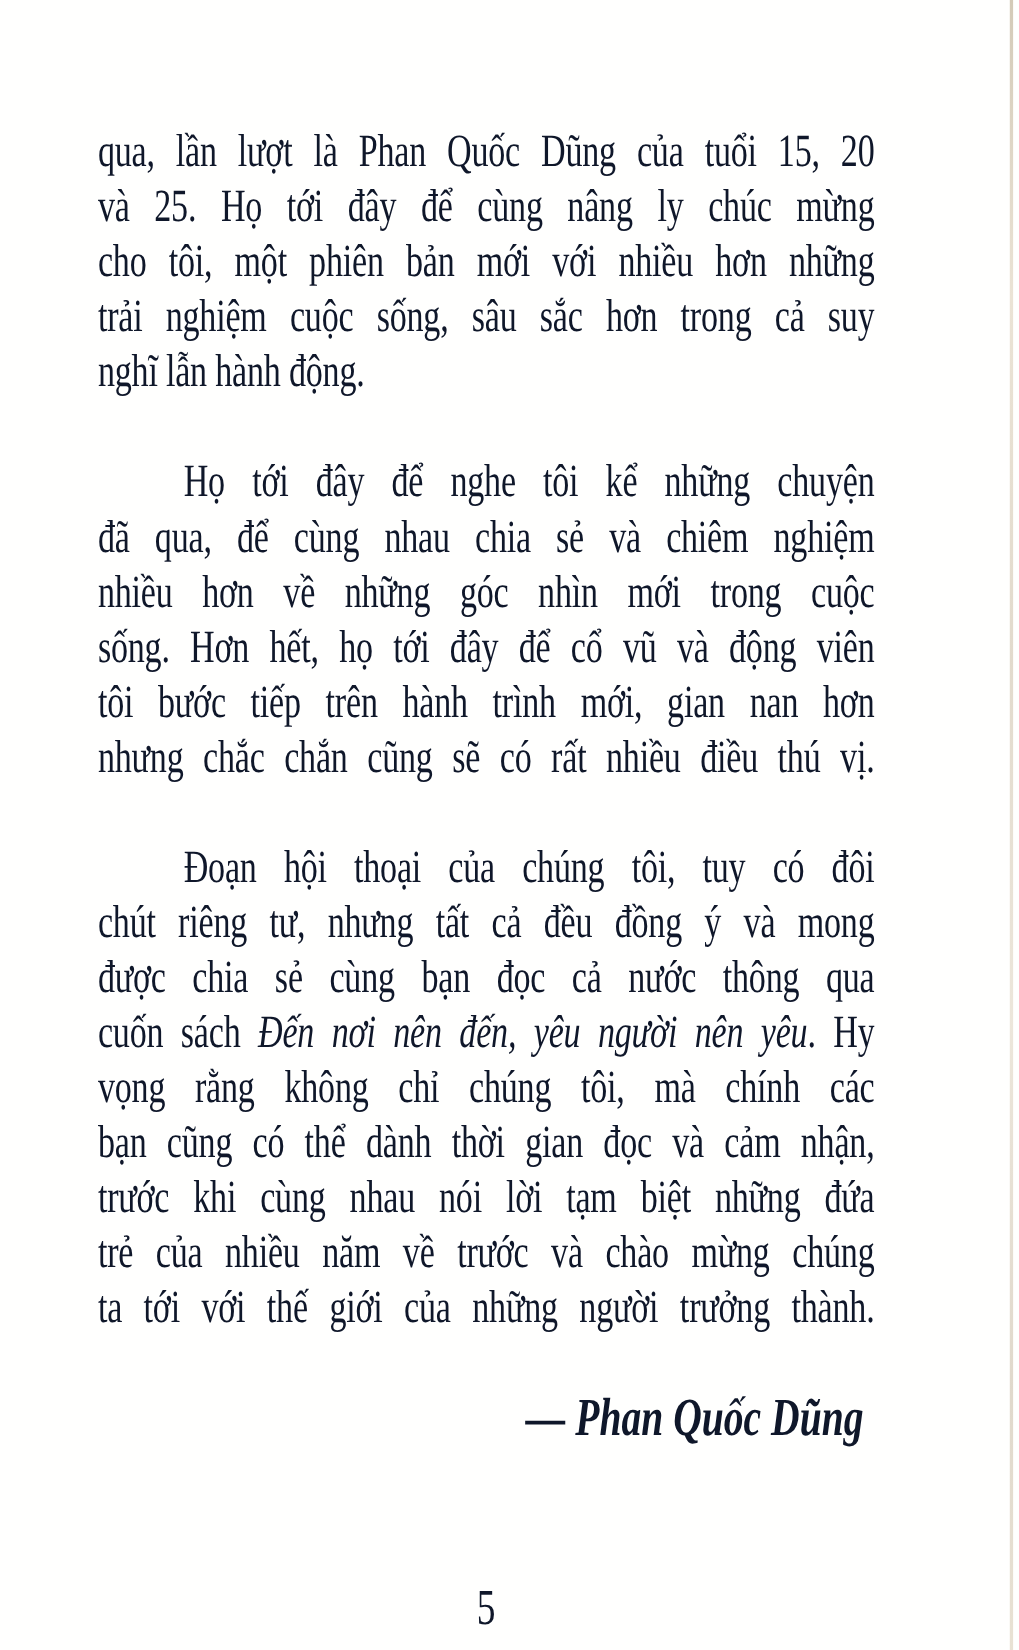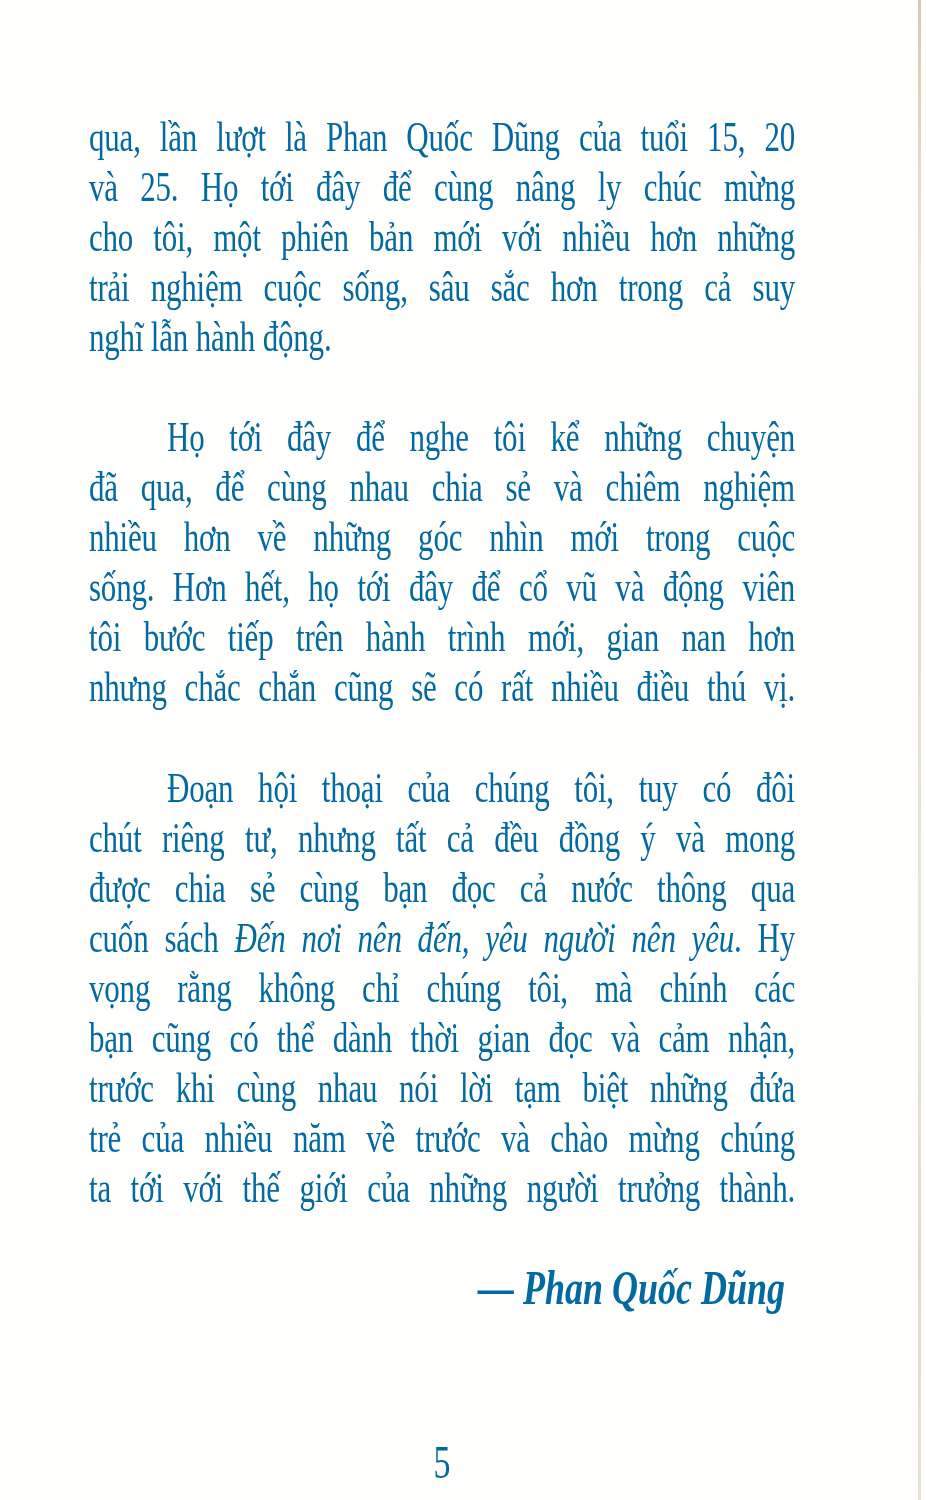--- a/index.html
+++ b/index.html
@@ -7,21 +7,21 @@
     padding: 0;
     background: #ffffff;
   }
   .page {
     position: relative;
     width: 926px;
     height: 1500px;
     background: #fffffe;
     overflow: hidden;
     font-family: "Liberation Serif", "DejaVu Serif", serif;
-    color: #0369a1;
+    color: #0f172a;
   }
   
   .page-edge {
     position: absolute;
     left: 918px;
     top: 0;
     width: 3px;
     height: 1500px;
     background: linear-gradient(to bottom,
       #c9bda6 0%, #e6dccb 18%, #dbd1c0 40%, #e8e0d2 62%, #d9cfbf 84%, #e3dac9 100%);

